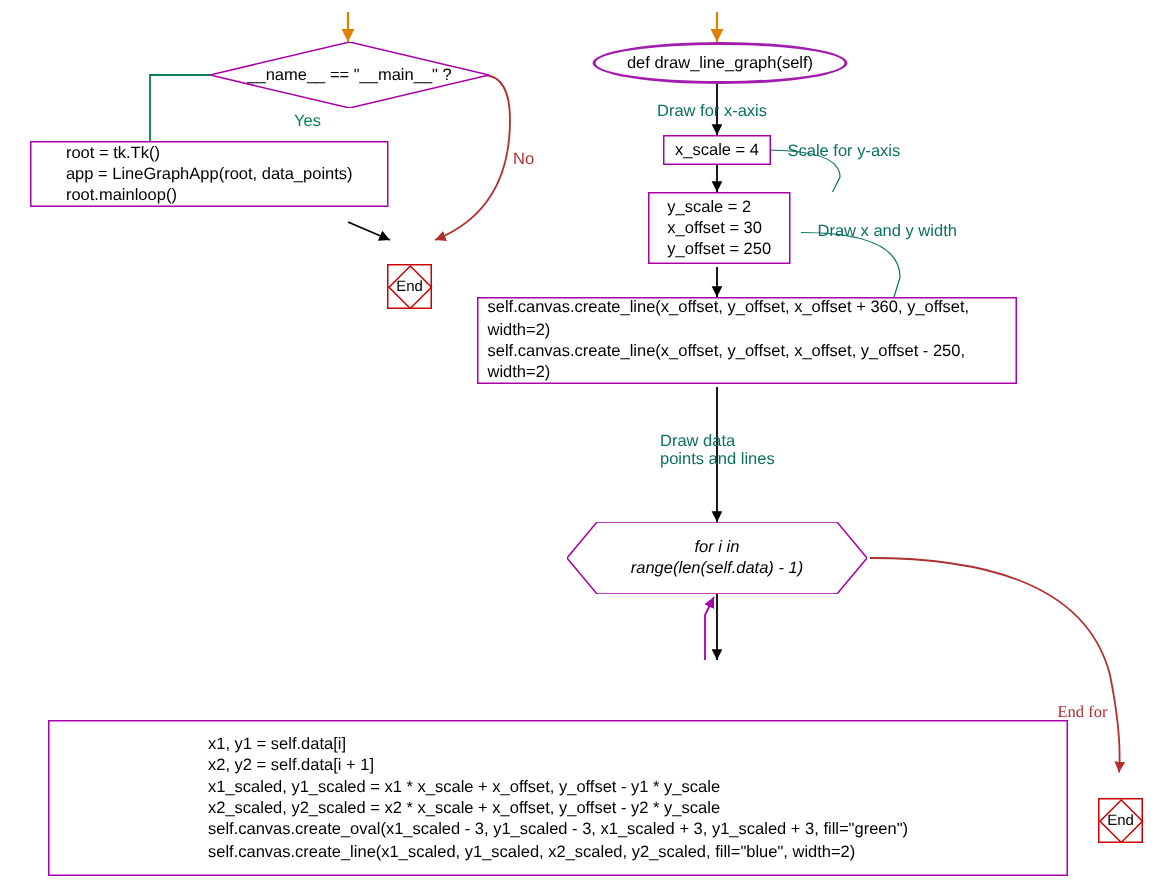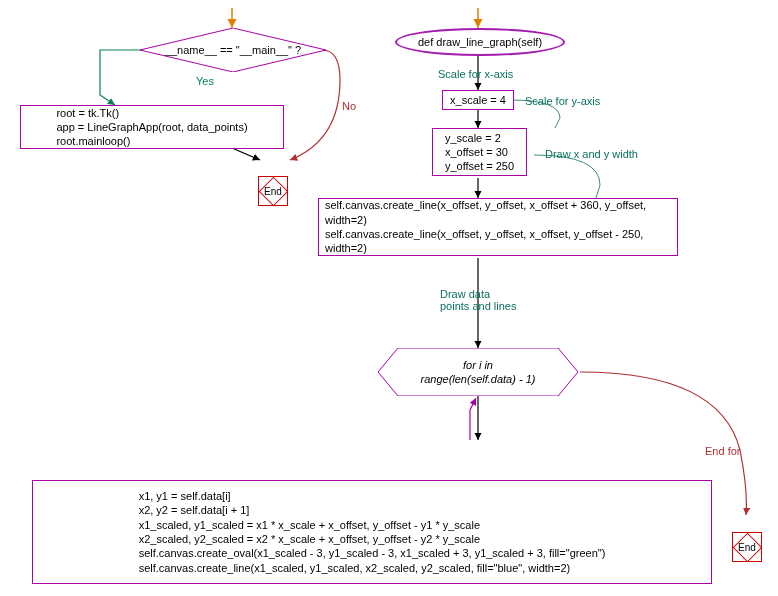--- a/index.html
+++ b/index.html
@@ -124,34 +124,34 @@
 <svg style="position:absolute;left:140px;top:28px;" width="186" height="44">
   <polygon points="93,0 186,22 93,44 0,22" fill="#fff" stroke="#a0a" stroke-width="1"></polygon>
 </svg>
 <div class="node" style="left:140px;top:28px;width:186px;height:44px;">
   <span>__name__ == "__main__" ?</span>
 </div>
 
 <div class="label green" style="left:150px;top:75px;">Yes</div>
 <div class="label red" style="left:342px;top:100px;">No</div>
 
-<div class="node process" style="left:20px;top:105px;width:264px;height:44px;white-space:pre;">root = tk.Tk()
+<div class="node process" style="left:20px;top:94px;width:239px;height:44px;white-space:pre;">root = tk.Tk()
 app = LineGraphApp(root, data_points)
 root.mainloop()</div>
 
 <div class="end-box" style="left:258px;top:160px;">
   <div class="diamond"></div>
   <span style="position:relative;z-index:1;">End</span>
 </div>
 
 <div class="node terminal" style="left:395px;top:28px;">
   <span>def draw_line_graph(self)</span>
 </div>
 
-<div class="label" style="left:438px;top:68px;">Scale for x-axis</div>
+<div class="label" style="left:438px;top:68px;">Draw for x-axis</div>
 
 <div class="node process" style="left:442px;top:90px;width:72px;height:20px;text-align:center;padding:2px;">x_scale = 4</div>
 
 <div class="label" style="left:525px;top:95px;text-align:right;">Scale for y-axis</div>
 
 <div class="node process" style="left:432px;top:128px;width:95px;height:48px;white-space:pre;padding:14px 6px;">y_scale = 2
 x_offset = 30
 y_offset = 250</div>
 
 <div class="label" style="left:545px;top:148px;">Draw x and y width</div>
@@ -168,18 +168,18 @@
 <div class="node" style="left:378px;top:348px;width:200px;height:48px;white-space:pre;font-style:italic;">for i in
 range(len(self.data) - 1)</div>
 
 <div class="node process" style="left:32px;top:440px;width:680px;height:104px;white-space:pre;margin-top:40px;">x1, y1 = self.data[i]
 x2, y2 = self.data[i + 1]
 x1_scaled, y1_scaled = x1 * x_scale + x_offset, y_offset - y1 * y_scale
 x2_scaled, y2_scaled = x2 * x_scale + x_offset, y_offset - y2 * y_scale
 self.canvas.create_oval(x1_scaled - 3, y1_scaled - 3, x1_scaled + 3, y1_scaled + 3, fill="green")
 self.canvas.create_line(x1_scaled, y1_scaled, x2_scaled, y2_scaled, fill="blue", width=2)</div>
 
-<div class="label red" style="left:705px;top:445px;">End for</div>
+<div class="label red" style="left:705px;top:469px;font-family:Liberation Serif, serif;">End for</div>
 
 <div class="end-box" style="left:732px;top:516px;">
   <div class="diamond"></div>
   <span style="position:relative;z-index:1;">End</span>
 </div>
 
 </body></html>

